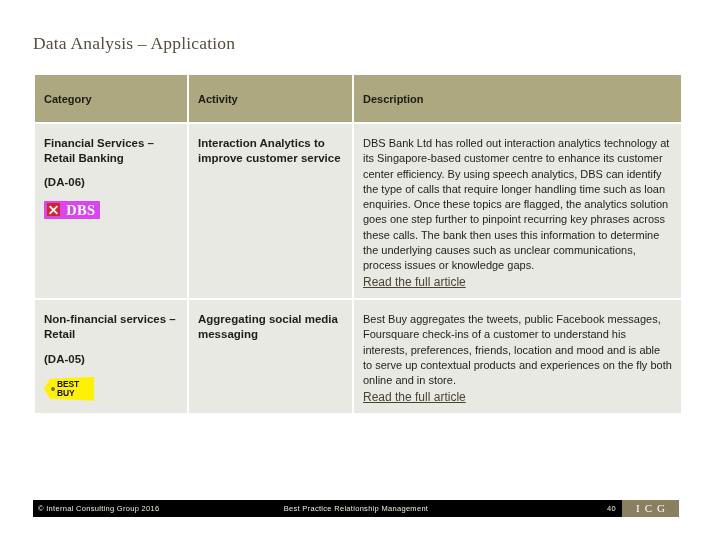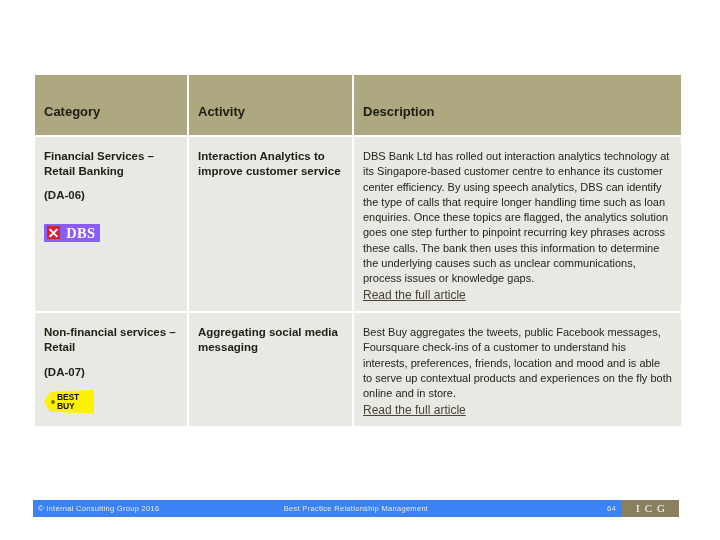--- a/index.html
+++ b/index.html
@@ -43,25 +43,25 @@
     border-spacing: 2px 2px;
     table-layout: fixed;
   }
   .table col.c-cat  { width: 152px; }
   .table col.c-act  { width: 163px; }
   .table col.c-desc { width: 327px; }
 
   .table th {
     background: #ADA87F;
     color: #1c1c14;
-    font-size: 13px;
+    font-size: 11px;
     font-weight: bold;
     text-align: left;
     vertical-align: middle;
-    padding: 22px 10px 9px 9px;
+    padding: 9px 10px 9px 9px;
     height: 29px;
   }
 
   .table td {
     background: #E9E9E3;
     vertical-align: top;
     padding: 12px 9px 8px 9px;
     font-size: 11px;
     color: #1f1f18;
     line-height: 1.33;
@@ -81,25 +81,24 @@
 
   
   .logo-slot {
     margin-top: 10px;
     height: 22px;
   }
 
   
   .dbs-logo {
     display: inline-block;
-    background: #8b5cf6;
+    background: #d946ef;
     padding: 2px 5px 2px 3px;
     line-height: 0;
     border-radius: 1px;
-    margin-top: 10px;
   }
   .dbs-logo .mark {
     display: inline-block;
     width: 13px;
     height: 13px;
     background: #D7222A;
     position: relative;
     vertical-align: middle;
   }
   .dbs-logo .mark::before,
@@ -169,21 +168,21 @@
     margin-top: 0;
   }
 
   
   .footer-bar {
     position: absolute;
     left: 33px;
     top: 500px;
     width: 646px;
     height: 17px;
-    background: #3b82f6;
+    background: #000000;
     display: flex;
     align-items: center;
   }
   .footer-copy {
     font-size: 7.5px;
     color: #EDE9DF;
     margin-left: 5px;
     letter-spacing: 0.3px;
     white-space: nowrap;
   }
@@ -229,20 +228,21 @@
     font-size: 7.5px;
     color: #3a3428;
     letter-spacing: 0.6px;
   }
 </style>
 </head>
 <body>
 
 <div class="slide">
 
+  <div class="slide-title">Data Analysis – Application</div>
 
   <table class="table">
     <colgroup>
       <col class="c-cat">
       <col class="c-act">
       <col class="c-desc">
     </colgroup>
     <thead>
       <tr>
         <th>Category</th>
@@ -266,21 +266,21 @@
         <td class="cell-act">Interaction Analytics to improve customer service</td>
         <td class="cell-desc">
           <div>DBS Bank Ltd has rolled out interaction analytics technology at its Singapore-based customer centre to enhance its customer center efficiency. By using speech analytics, DBS can identify the type of calls that require longer handling time such as loan enquiries. Once these topics are flagged, the analytics solution goes one step further to pinpoint recurring key phrases across these calls. The bank then uses this information to determine the underlying causes such as unclear communications, process issues or knowledge gaps.</div>
           <span class="article-link">Read the full article</span>
         </td>
       </tr>
 
       <tr>
         <td class="cell-cat">
           <span>Non-financial services – Retail</span>
-          <span class="cat-line2">(DA-07)</span>
+          <span class="cat-line2">(DA-05)</span>
           <div class="logo-slot">
             <span class="bestbuy-logo">
               <span class="tag"></span>
               <span class="hole"></span>
               <span class="txt">
                 <span>BEST</span>
                 <span>BUY</span>
               </span>
             </span>
           </div>
@@ -290,21 +290,21 @@
           <div>Best Buy aggregates the tweets, public Facebook messages, Foursquare check-ins of a customer to understand his interests, preferences, friends, location and mood and is able to serve up contextual products and experiences on the fly both online and in store.</div>
           <span class="article-link">Read the full article</span>
         </td>
       </tr>
     </tbody>
   </table>
 
   <div class="footer-bar">
     <div class="footer-copy">© Internal Consulting Group 2016</div>
     <div class="footer-center">Best Practice Relationship Management</div>
-    <div class="footer-page">64</div>
+    <div class="footer-page">40</div>
     <div class="icg-logo">
       <span>I</span>
       <span>C</span>
       <span>G</span>
     </div>
   </div>
 
 
 </div>
 

